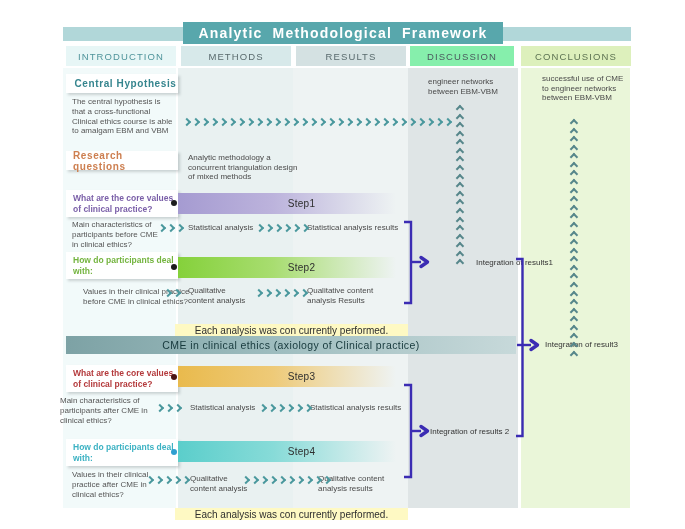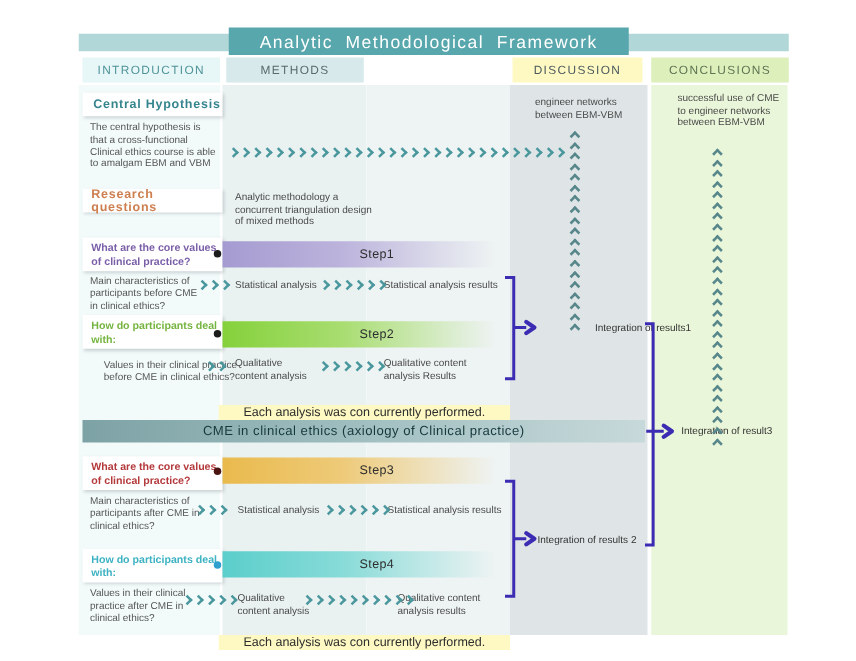--- a/index.html
+++ b/index.html
@@ -2,21 +2,21 @@
 <html><head>
 <meta charset="utf-8">
 <style>
   html,body{margin:0;padding:0;background:#fff;}
   #page{position:relative;width:685px;height:529px;background:#ffffff;overflow:hidden;
         font-family:"Liberation Sans", sans-serif;color:#444;}
   .abs{position:absolute;}
   
   .title-strip{left:63px;top:27px;width:568px;height:14px;background:#b1d7d9;}
   .title-box{left:183px;top:22px;width:320px;height:22px;background:#58a7ac;color:#ffffff;
-             font-weight:normal;font-size:14px;letter-spacing:1.2px;word-spacing:5px;
+             font-weight:bold;font-size:14px;letter-spacing:1.2px;word-spacing:5px;
              display:flex;align-items:center;justify-content:center;}
   .colhead{top:46px;height:20px;font-size:9.5px;letter-spacing:1.1px;
            display:flex;align-items:center;justify-content:center;}
   
   .colbody{top:68px;height:440px;}
   
   .wbox{background:#ffffff;box-shadow:1.5px 1.5px 2.5px rgba(80,90,95,.25);
         display:flex;align-items:center;padding-left:7px;box-sizing:border-box;}
   .wbox .t{font-weight:bold;}
   .note{font-size:8px;line-height:1.22;color:#555;}
@@ -44,21 +44,22 @@
 </head>
 <body>
 
 <div id="page">
 
   <div class="abs title-strip"></div>
   <div class="abs title-box">Analytic Methodological Framework</div>
 
   <div class="abs colhead" style="left:66px;width:110px;background:#e7f6f6;color:#4f949b;">INTRODUCTION</div>
   <div class="abs colhead" style="left:181px;width:110px;background:#d7e9ea;color:#596a6d;">METHODS</div>
-  <div class="abs colhead" style="left:410px;width:104px;background:#fef9c3;color:#4b595d;">DISCUSSION</div>
+  <div class="abs colhead" style="left:296px;width:110px;background:#d4e1e2;color:#596a6d;">RESULTS</div>
+  <div class="abs colhead" style="left:410px;width:104px;background:#86efac;color:#4b595d;">DISCUSSION</div>
   <div class="abs colhead" style="left:521px;width:110px;background:#ddf0bc;color:#5d7352;">CONCLUSIONS</div>
 
   <div class="abs colbody" style="left:63px;width:113px;background:#f2fafa;"></div>
   <div class="abs colbody" style="left:178px;width:115px;background:#e9f1f1;"></div>
   <div class="abs colbody" style="left:293px;width:115px;background:#eef3f3;"></div>
   <div class="abs colbody" style="left:408px;width:110px;background:#dfe5e6;"></div>
   <div class="abs colbody" style="left:521px;width:109px;background:#eaf6d9;"></div>
 
   <div class="abs wbox" style="left:66px;top:74px;width:112px;height:19px;justify-content:center;">
     <span class="t" style="font-size:10px;color:#35858e;letter-spacing:.6px;">Central Hypothesis</span>
@@ -71,21 +72,21 @@
     <span class="t" style="font-size:8.5px;color:#7a5fa8;line-height:1.2;">What are the core values of clinical practice?</span>
   </div>
   <div class="abs note" style="left:72px;top:220px;width:92px;">Main characteristics of participants before CME in clinical ethics?</div>
   <div class="abs wbox" style="left:66px;top:252px;width:112px;height:27px;">
     <span class="t" style="font-size:8.5px;color:#74b43f;line-height:1.2;">How do participants deal with:</span>
   </div>
   <div class="abs note" style="left:83px;top:287px;width:110px;">Values in their  clinical practice before CME in clinical ethics?</div>
   <div class="abs wbox" style="left:66px;top:365px;width:112px;height:27px;">
     <span class="t" style="font-size:8.5px;color:#b43a3c;line-height:1.2;">What are the core values of clinical practice?</span>
   </div>
-  <div class="abs note" style="left:72px;top:396px;width:92px;">Main characteristics of participants after CME in clinical ethics?</div>
+  <div class="abs note" style="left:60px;top:396px;width:92px;">Main characteristics of participants after CME in clinical ethics?</div>
   <div class="abs wbox" style="left:66px;top:439px;width:112px;height:27px;">
     <span class="t" style="font-size:8.5px;color:#3cb2c3;line-height:1.2;">How do participants deal with:</span>
   </div>
   <div class="abs note" style="left:72px;top:470px;width:92px;">Values in their clinical practice after CME in clinical ethics?</div>
 
   <div class="abs bullet" style="left:171px;top:200px;background:#1c1c1c;"></div>
   <div class="abs bullet" style="left:171px;top:264px;background:#1c1c1c;"></div>
   <div class="abs bullet" style="left:171px;top:374px;background:#4a1413;"></div>
   <div class="abs bullet" style="left:171px;top:449px;background:#2f9fd0;"></div>
 

